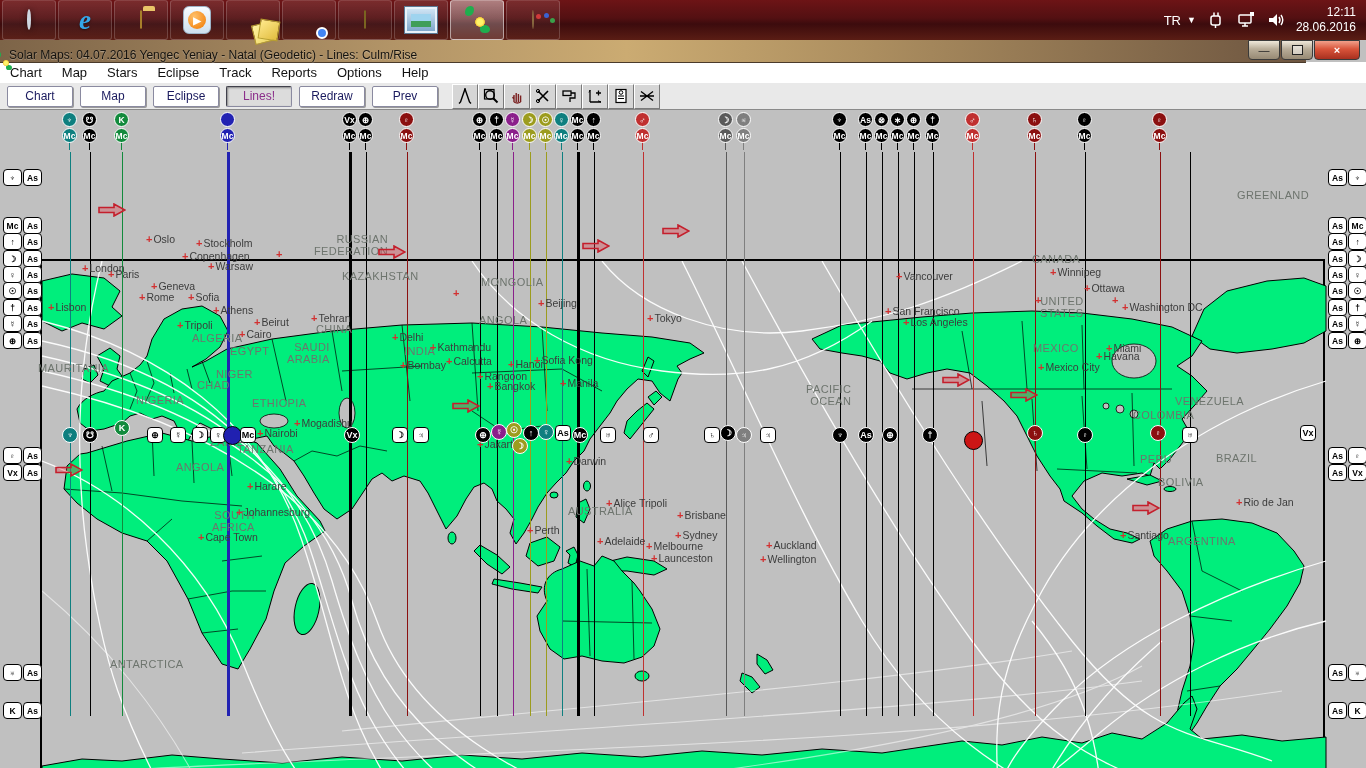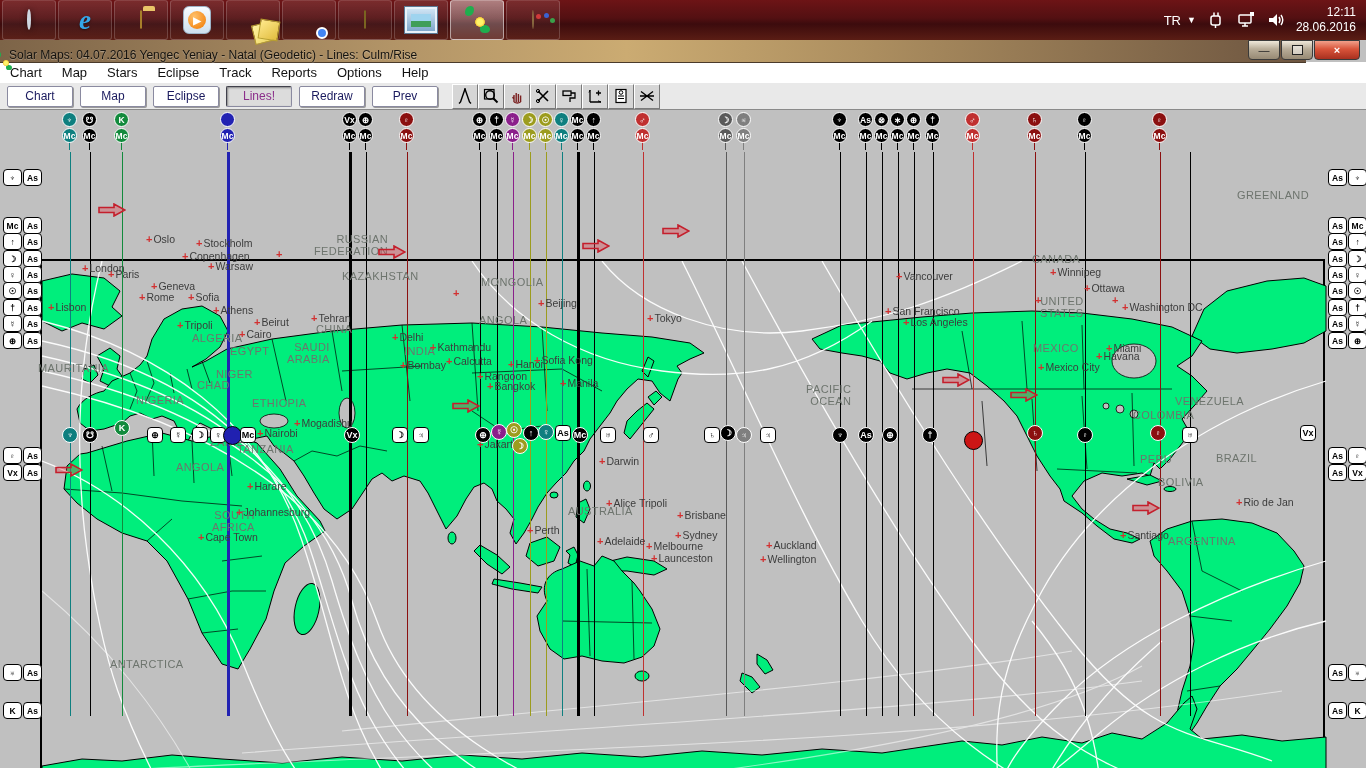--- a/index.html
+++ b/index.html
@@ -745,21 +745,21 @@
     <div class="city" style="left: 446px; top: 355px;"><span class="plus">+</span><span>Calcutta</span></div>
     <div class="city" style="left: 400px; top: 359px;"><span class="plus">+</span><span>Bombay</span></div>
     <div class="city" style="left: 477px; top: 370px;"><span class="plus">+</span><span>Rangoon</span></div>
     <div class="city" style="left: 487px; top: 380px;"><span class="plus">+</span><span>Bangkok</span></div>
     <div class="city" style="left: 508px; top: 358px;"><span class="plus">+</span><span>Hanoi</span></div>
     <div class="city" style="left: 534px; top: 354px;"><span class="plus">+</span><span>Sofia Kong</span></div>
     <div class="city" style="left: 538px; top: 297px;"><span class="plus">+</span><span>Beijing</span></div>
     <div class="city" style="left: 647px; top: 312px;"><span class="plus">+</span><span>Tokyo</span></div>
     <div class="city" style="left: 560px; top: 377px;"><span class="plus">+</span><span>Manila</span></div>
     <div class="city" style="left: 477px; top: 438px;"><span class="plus">+</span><span>Jakarta</span></div>
-    <div class="city" style="left: 599px; top: 455px;"><span class="plus">+</span><span>Darwin</span></div>
+    <div class="city" style="left: 566px; top: 455px;"><span class="plus">+</span><span>Darwin</span></div>
     <div class="city" style="left: 606px; top: 497px;"><span class="plus">+</span><span>Alice Tripoli</span></div>
     <div class="city" style="left: 677px; top: 509px;"><span class="plus">+</span><span>Brisbane</span></div>
     <div class="city" style="left: 527px; top: 524px;"><span class="plus">+</span><span>Perth</span></div>
     <div class="city" style="left: 597px; top: 535px;"><span class="plus">+</span><span>Adelaide</span></div>
     <div class="city" style="left: 675px; top: 529px;"><span class="plus">+</span><span>Sydney</span></div>
     <div class="city" style="left: 646px; top: 540px;"><span class="plus">+</span><span>Melbourne</span></div>
     <div class="city" style="left: 651px; top: 552px;"><span class="plus">+</span><span>Launceston</span></div>
     <div class="city" style="left: 766px; top: 539px;"><span class="plus">+</span><span>Auckland</span></div>
     <div class="city" style="left: 760px; top: 553px;"><span class="plus">+</span><span>Wellington</span></div>
     <div class="city" style="left: 294px; top: 417px;"><span class="plus">+</span><span>Mogadishu</span></div>

